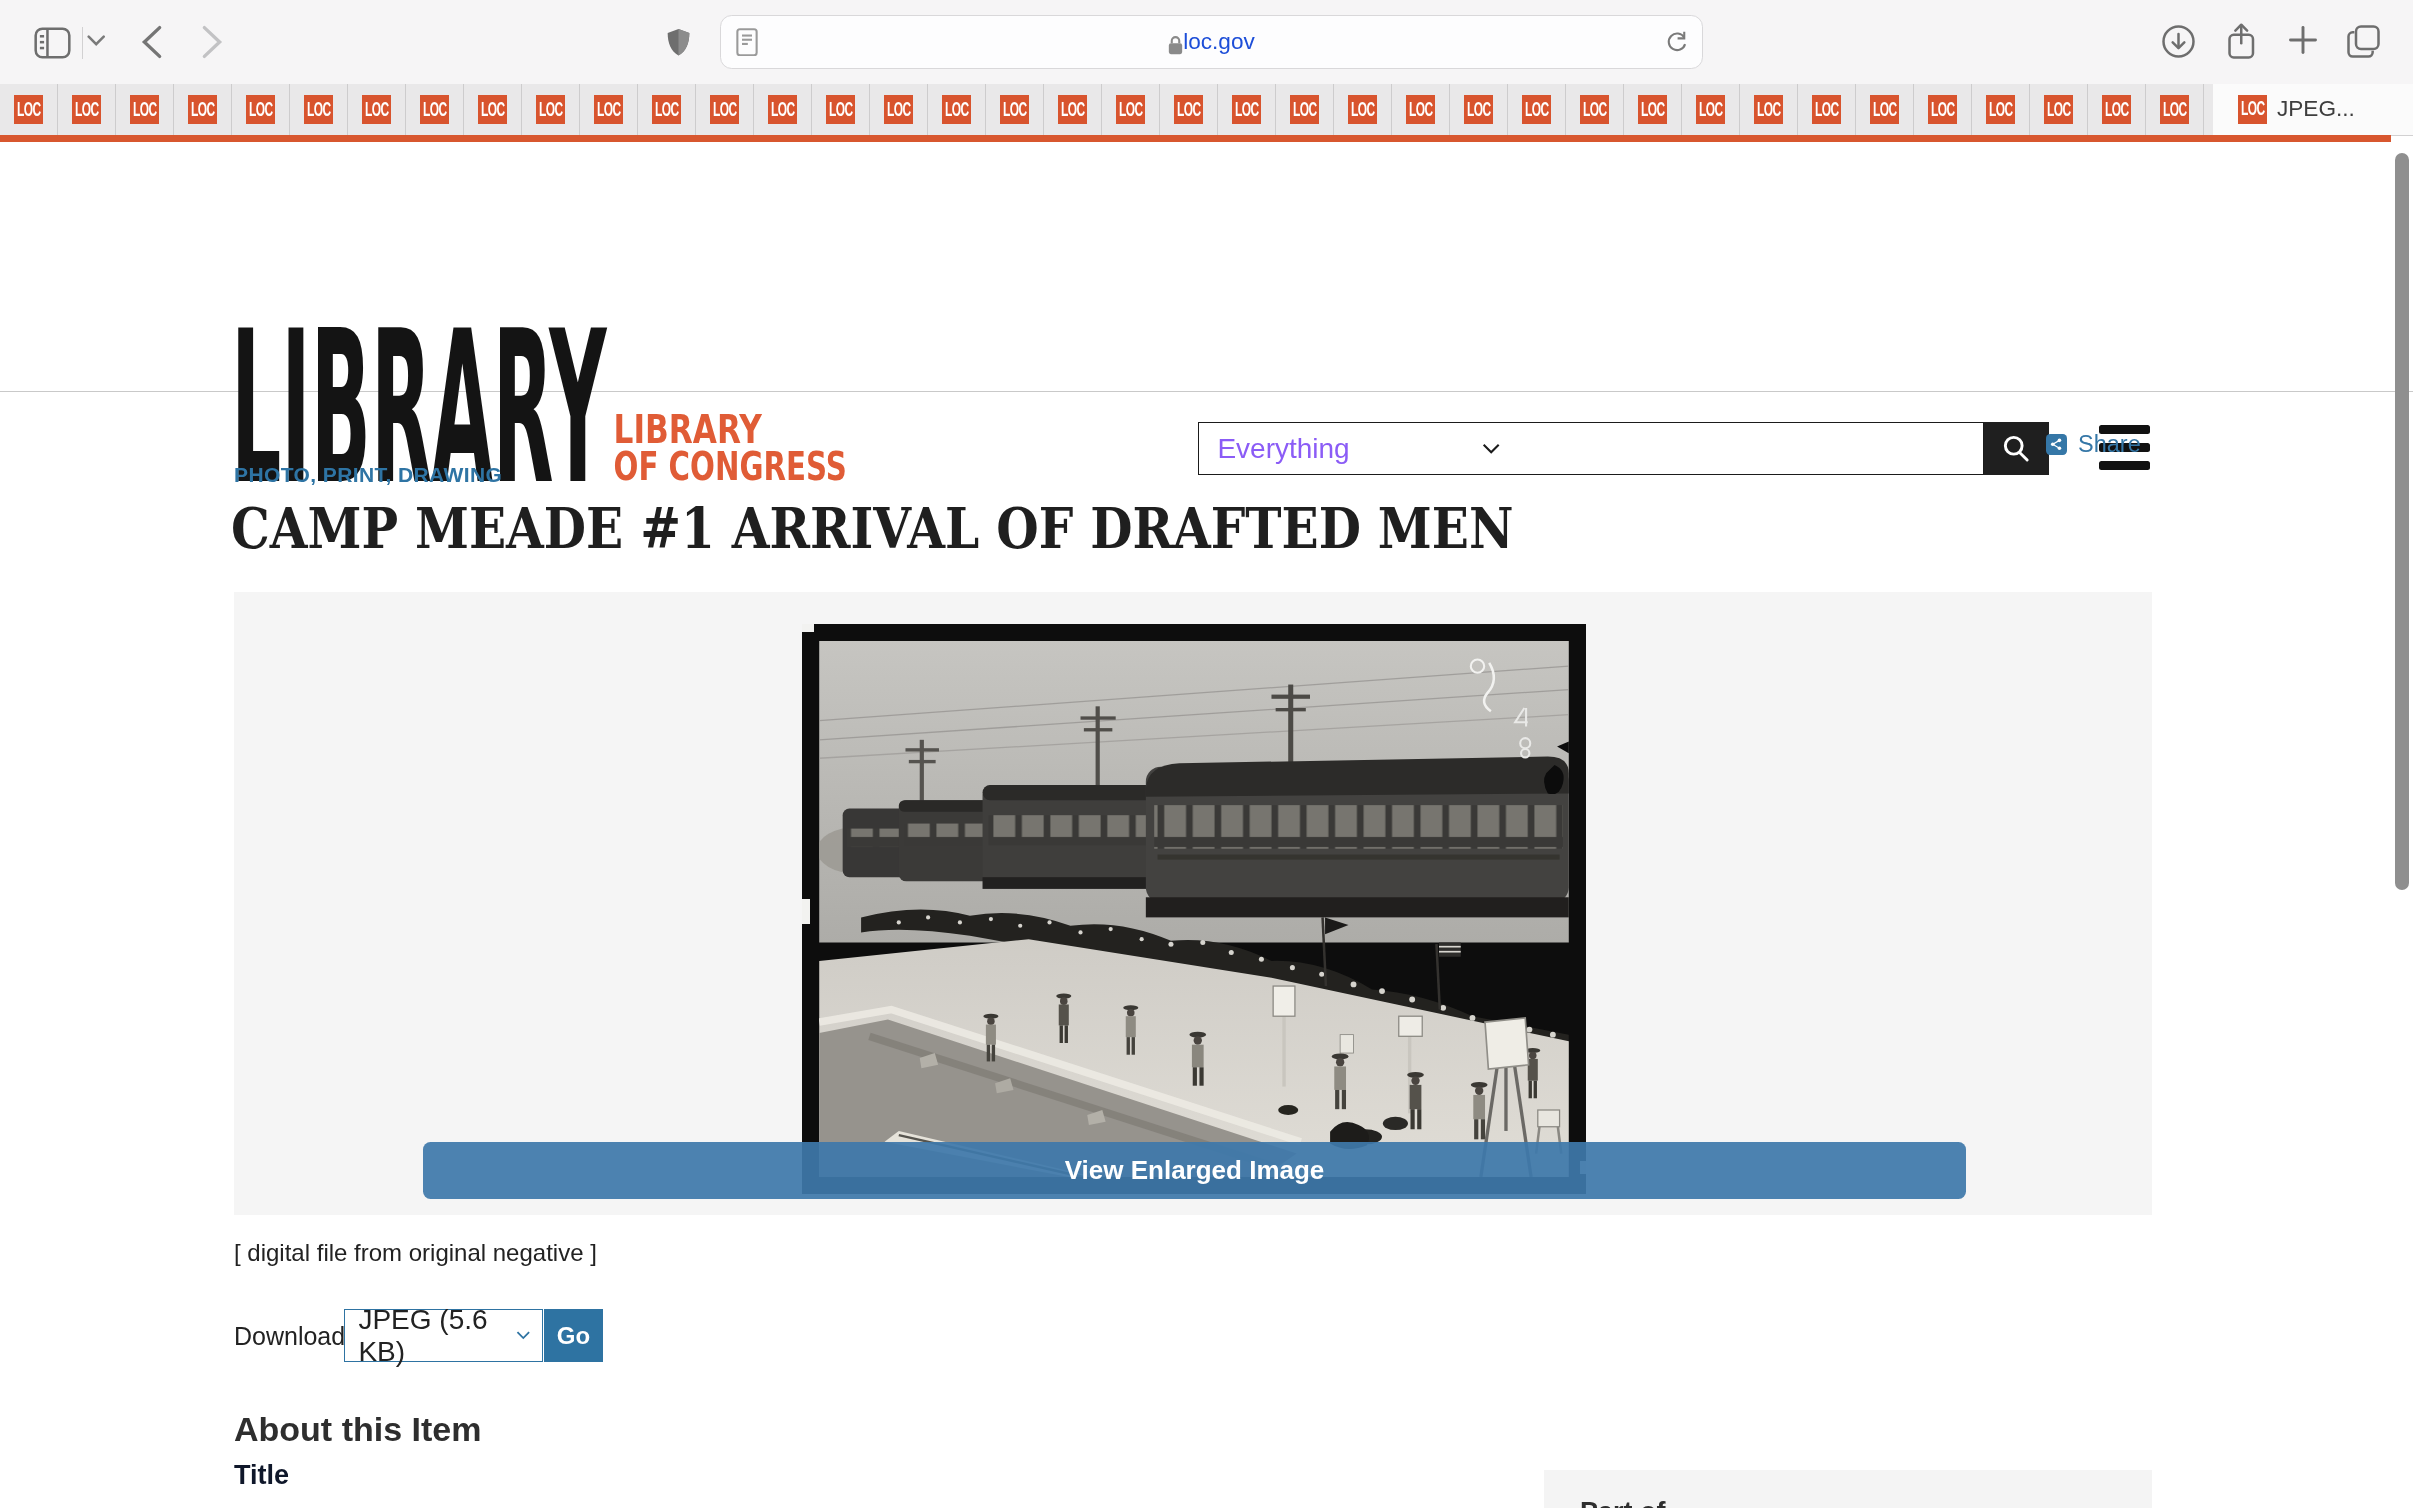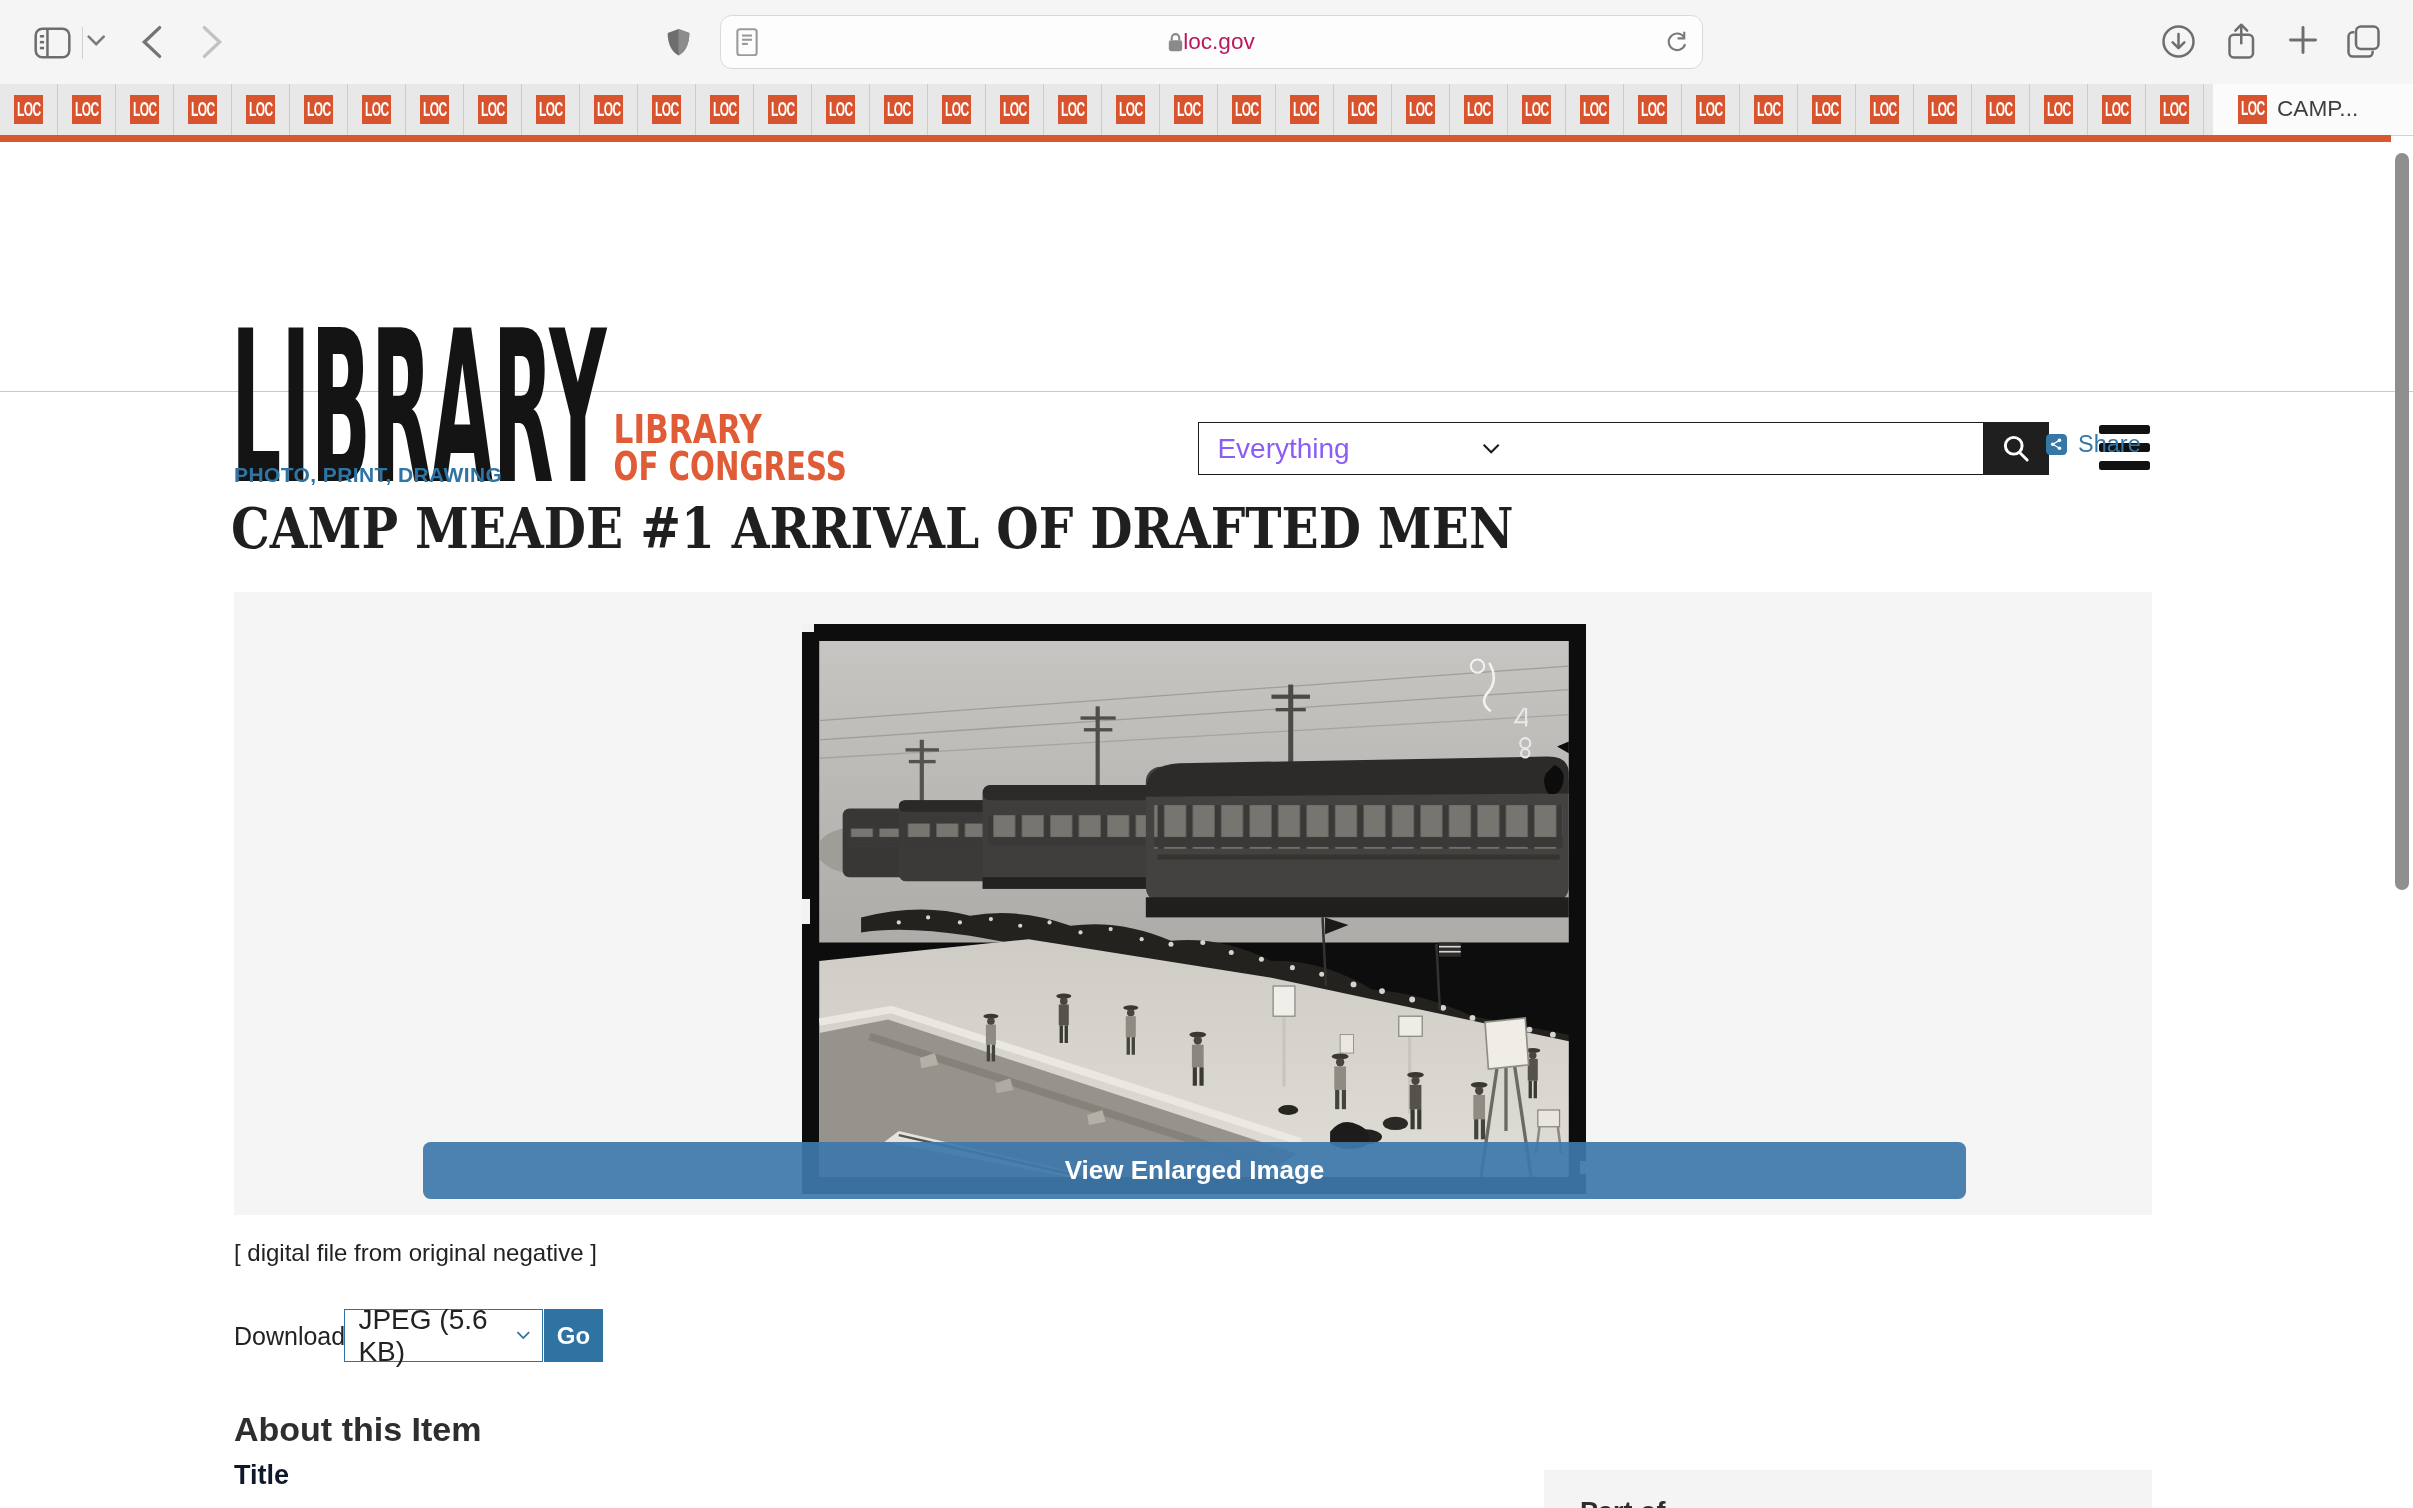--- a/index.html
+++ b/index.html
@@ -7,21 +7,21 @@
        font-family:"Liberation Sans",sans-serif;}
 
   
   .toolbar{position:absolute;left:0;top:0;width:2413px;height:84px;background:#f6f5f6;
            border-bottom:0.8px solid #dcdbdc;}
   .tbicon{position:absolute;display:flex;align-items:center;justify-content:center;}
   .vsep{position:absolute;left:82px;top:27px;width:0.8px;height:32px;background:#d2d1d2;}
   .addressbar{position:absolute;left:720px;top:15px;width:981px;height:52px;background:#fdfdfe;
               border:0.8px solid #d9d8da;border-radius:11.7px;display:flex;align-items:center;}
   .reader-btn{position:absolute;left:15px;}
-  .url-center{margin:0 auto;display:flex;align-items:center;gap:0;color:#be185d;font-size:22.6px;}
+  .url-center{margin:0 auto;display:flex;align-items:flex-end;gap:0;color:#1d4ed8;font-size:22.6px;}
   .reload-btn{position:absolute;right:13.4px;}
 
   .tabstrip{position:absolute;left:0;top:84px;width:2413px;height:51px;background:#e9e8e9;
             border-bottom:0.8px solid #d2d1d2;display:flex;}
   .ptab{width:58px;height:51px;border-right:0.8px solid #cdcccd;display:flex;align-items:center;
         justify-content:center;box-sizing:border-box;}
   .favicon{width:29px;height:29px;background:#d8542e;color:#fff;font-weight:bold;font-size:16px;
            display:flex;align-items:center;justify-content:center;letter-spacing:-0.8px;
            transform:none;font-family:"Liberation Sans",sans-serif;}
   .favicon span{display:inline-block;transform:scaleX(.75) scaleY(1.25);}
@@ -364,21 +364,21 @@
           <span class="favicon">
             <span>LOC</span>
           </span>
         </div>
       </div>
   </div>
   <div class="active-tab">
     <span class="favicon">
         <span>LOC</span>
       </span>
-    <span class="label">CAMP...</span>
+    <span class="label">JPEG...</span>
   </div>
 
   <div class="orange-bar"></div>
   <div class="scroll-thumb"></div>
 
   <div class="site-header">
     <svg class="logo-main-svg" width="394" height="168" viewBox="0 0 470 200">
       <text x="0" y="186" font-family="DejaVu Sans, sans-serif" font-weight="bold" font-size="250" fill="#141414" textLength="448" lengthAdjust="spacingAndGlyphs">LIBRARY</text>
     </svg>
     <svg class="logo-sub-svg" width="251" height="80" viewBox="0 0 300 96">

